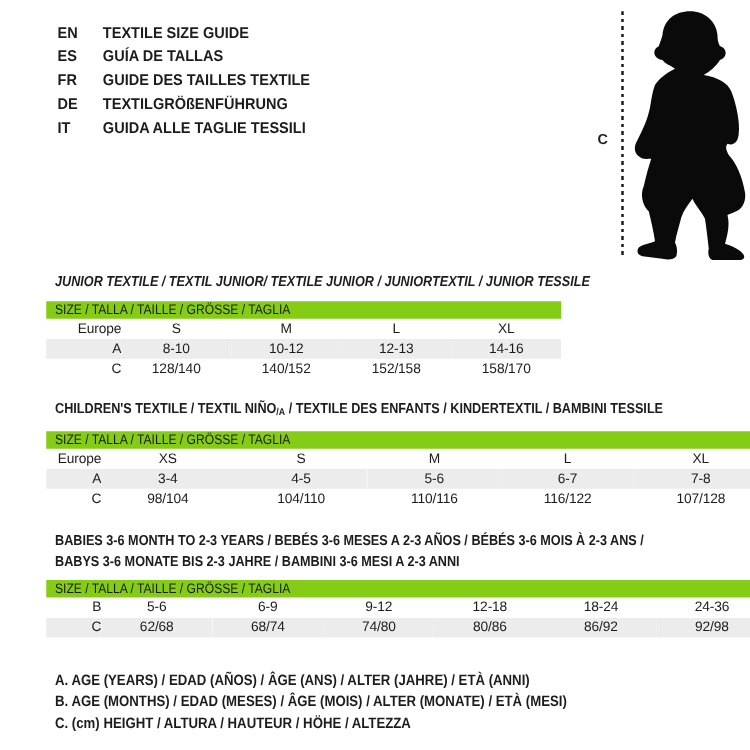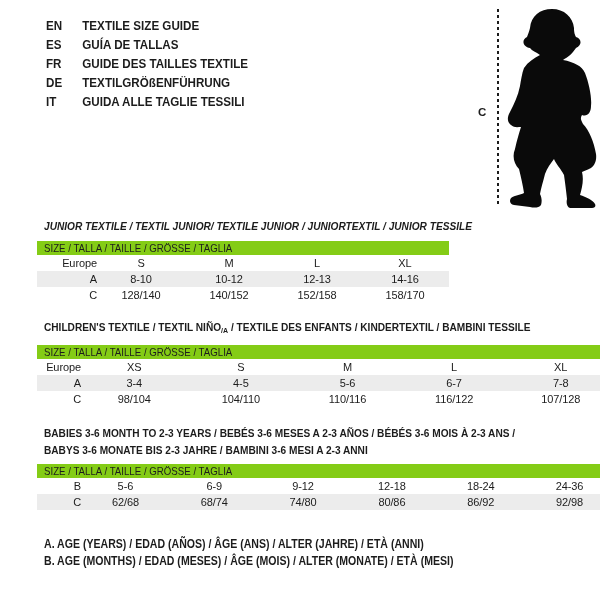--- a/index.html
+++ b/index.html
@@ -232,15 +232,18 @@
   </tbody>
     </table>
 
   <div class="legend">
     <div class="legend-line">
       <span class="cond">A. AGE (YEARS) / EDAD (AÑOS) / ÂGE (ANS) / ALTER (JAHRE) / ETÀ (ANNI)</span>
     </div>
     <div class="legend-line">
       <span class="cond">B. AGE (MONTHS) / EDAD (MESES) / ÂGE (MOIS) / ALTER (MONATE) / ETÀ (MESI)</span>
     </div>
+    <div class="legend-line">
+      <span class="cond">C. (cm) HEIGHT / ALTURA / HAUTEUR / HÖHE / ALTEZZA</span>
+    </div>
   </div>
 
 </div>
 
 </body></html>

